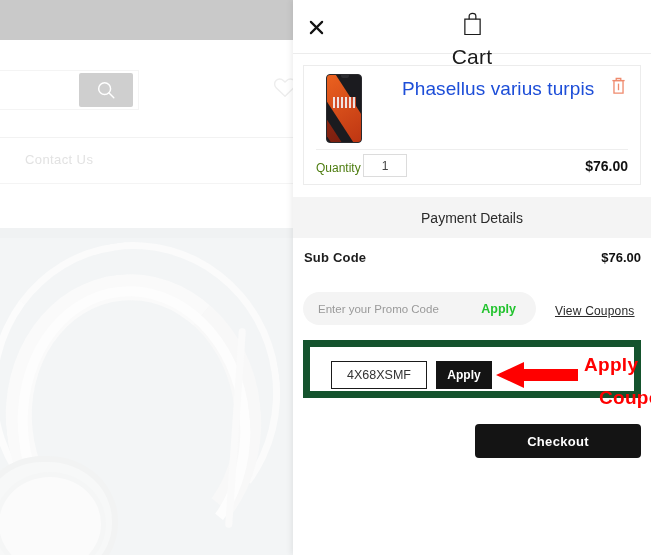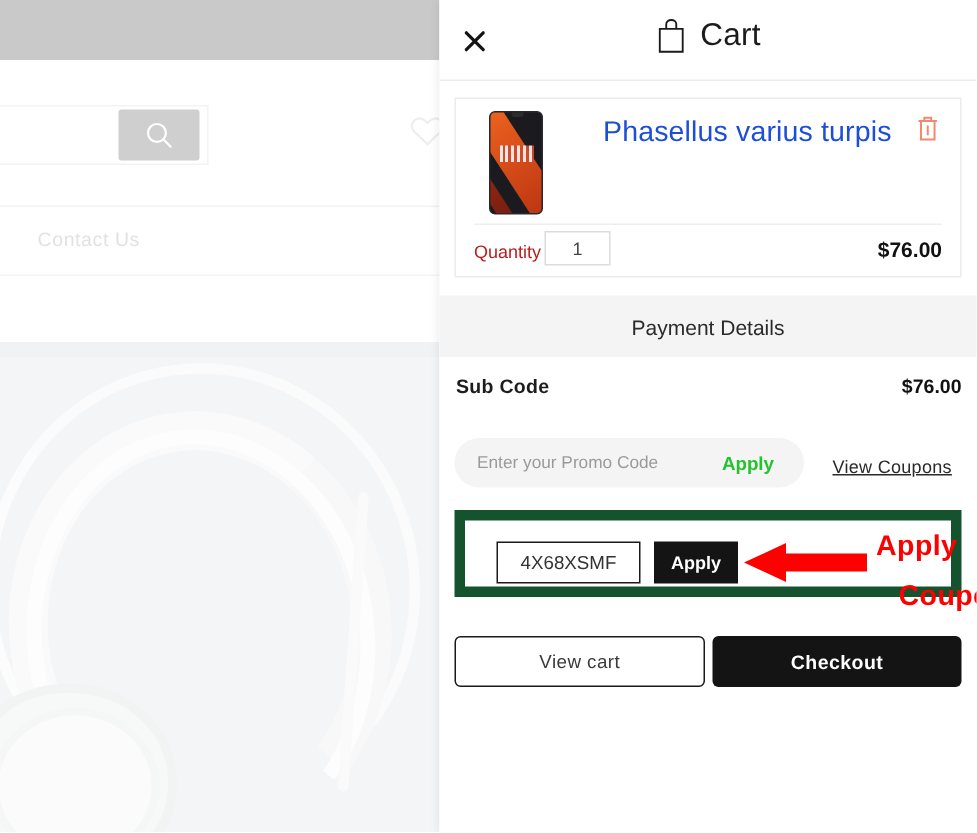--- a/index.html
+++ b/index.html
@@ -98,21 +98,21 @@
     border-bottom: 1px solid #ececec;
   }
   .close-x {
     position: absolute; left: 10px; top: 14px;
     width: 26px; height: 26px;
     display: flex; align-items: center; justify-content: center;
     cursor: pointer;
   }
   .cart-title-wrap {
     position: absolute; left: 0; right: 0; top: 12px;
-    display: flex; align-items: center; justify-content: center; gap: 9px;
+    display: flex; align-items: center; justify-content: center; gap: 9px; flex-direction: column;
   }
   .bag-icon { width: 21px; height: 24px; display: block; }
   .cart-title {
     font-size: 21px; color: #1b1b1b; letter-spacing: .2px;
   }
 
   
   .item-card {
     position: absolute; left: 10px; top: 65px;
     width: 338px; height: 120px;
@@ -151,21 +151,21 @@
   .trash-btn {
     position: absolute; right: 12px; top: 10px;
     width: 18px; height: 20px; cursor: pointer;
   }
   .card-sep {
     position: absolute; left: 12px; right: 12px; top: 83px;
     height: 1px; background: #eeeeee;
   }
   .qty-label {
     position: absolute; left: 12px; top: 95px;
-    font-size: 12px; color: #b91c1c;
+    font-size: 12px; color: #4d7c0f;
   }
   .qty-input {
     position: absolute; left: 59px; top: 88px;
     width: 44px; height: 23px;
     border: 1px solid #dcdcdc; background: #fff;
     text-align: center; font-size: 12px; color: #444;
     font-family: "Liberation Sans", sans-serif;
   }
   .item-price {
     position: absolute; right: 12px; top: 92px;
@@ -363,17 +363,16 @@
       <span class="arrow-svg">
         <svg width="82" height="28" viewBox="0 0 82 28">
           <path d="M0 14 L28 1 L28 8 L82 8 L82 20 L28 20 L28 27 Z" fill="#ff0000"></path>
         </svg>
       </span>
 
       <span class="annot annot-1">Apply</span>
       <span class="annot annot-2">Coupon</span>
     </div>
 
-    <button class="btn-viewcart">View cart</button>
     <button class="btn-checkout">Checkout</button>
 
   </div>
 </div>
 
 </body></html>

